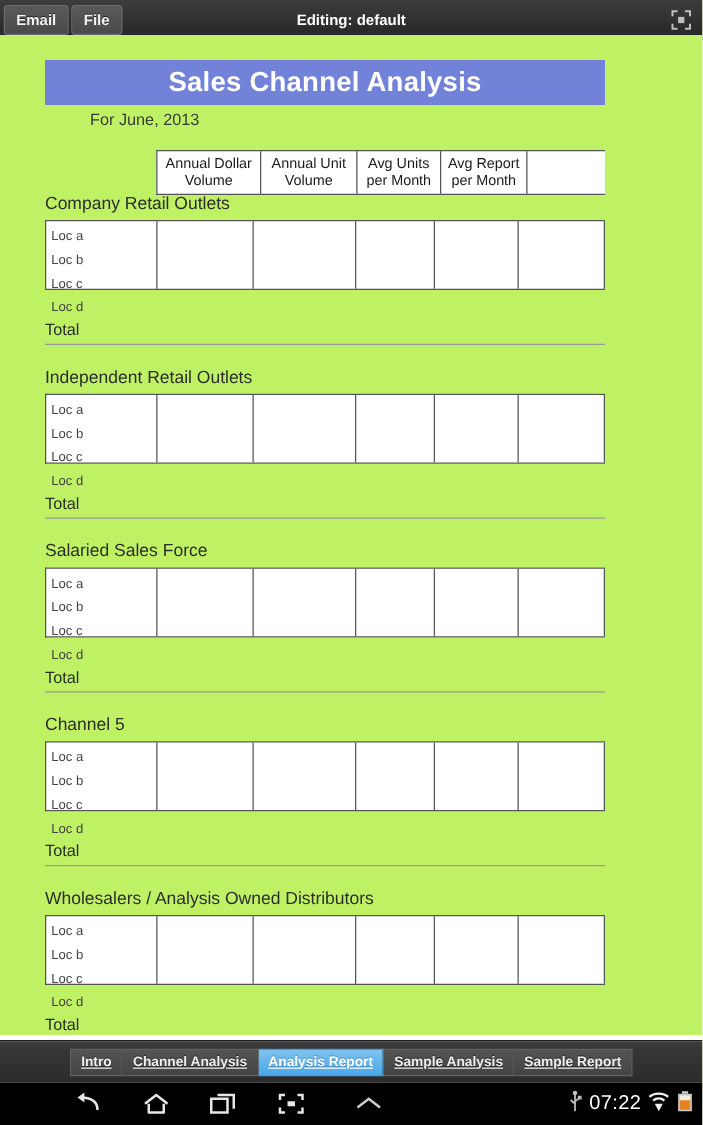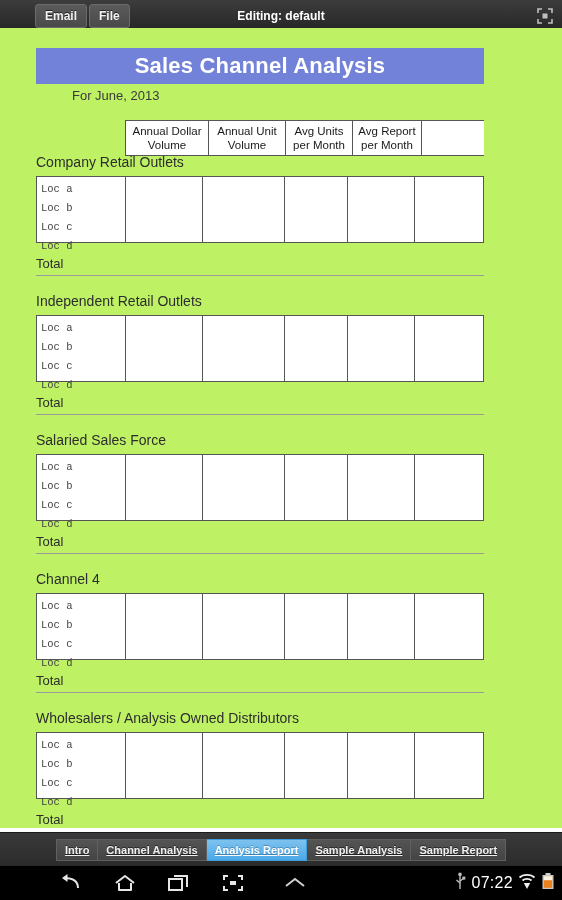--- a/index.html
+++ b/index.html
@@ -21,21 +21,20 @@
 
   
   .appbar {
     position: absolute;
     top: 0; left: 0;
     width: 562px; height: 32px;
     background: linear-gradient(to bottom, #3c3c3c 0%, #323232 45%, #262626 100%);
     border-bottom: 1px solid #111;
     display: flex;
     align-items: center;
-    padding-left: 32px;
   }
   .appbar-btns {
     display: flex;
     align-items: center;
     height: 26px;
     margin-left: 3px;
   }
   .appbar-btn {
     height: 24px;
     padding: 0 9px;
@@ -139,26 +138,25 @@
     position: absolute;
     left: 36px; top: 0;
     font-size: 14px;
     color: #2d2d2d;
     white-space: nowrap;
   }
   .sec-table {
     position: absolute;
     left: 36px; top: 22px;
     width: 448px;
-    height: 67px;
+    height: 56px;
     display: flex;
     border: 1px solid #555;
     border-right: none;
     background: #fff;
-    font-family: Liberation Mono, monospace;
   }
   .sec-col {
     border-right: 1px solid #555;
     height: 100%;
   }
   .sec-col.labels {
     width: 89px;
     padding: 3px 0 0 4px;
   }
   .loc {
@@ -345,21 +343,21 @@
         <div class="sec-col cw2"></div>
         <div class="sec-col cw3"></div>
         <div class="sec-col cw4" style="border-right:1px solid #555"></div>
       </div>
       <div class="total-row">
         <span class="total-label">Total</span>
       </div>
     </div>
 
     <div class="section" style="top:543px">
-      <div class="section-title">Channel 4</div>
+      <div class="section-title">Channel 5</div>
       <div class="sec-table">
         <div class="sec-col labels">
           <div class="loc">Loc a</div>
           <div class="loc">Loc b</div>
           <div class="loc">Loc c</div>
           <div class="loc">Loc d</div>
         </div>
         <div class="sec-col cw0"></div>
         <div class="sec-col cw1"></div>
         <div class="sec-col cw2"></div>

